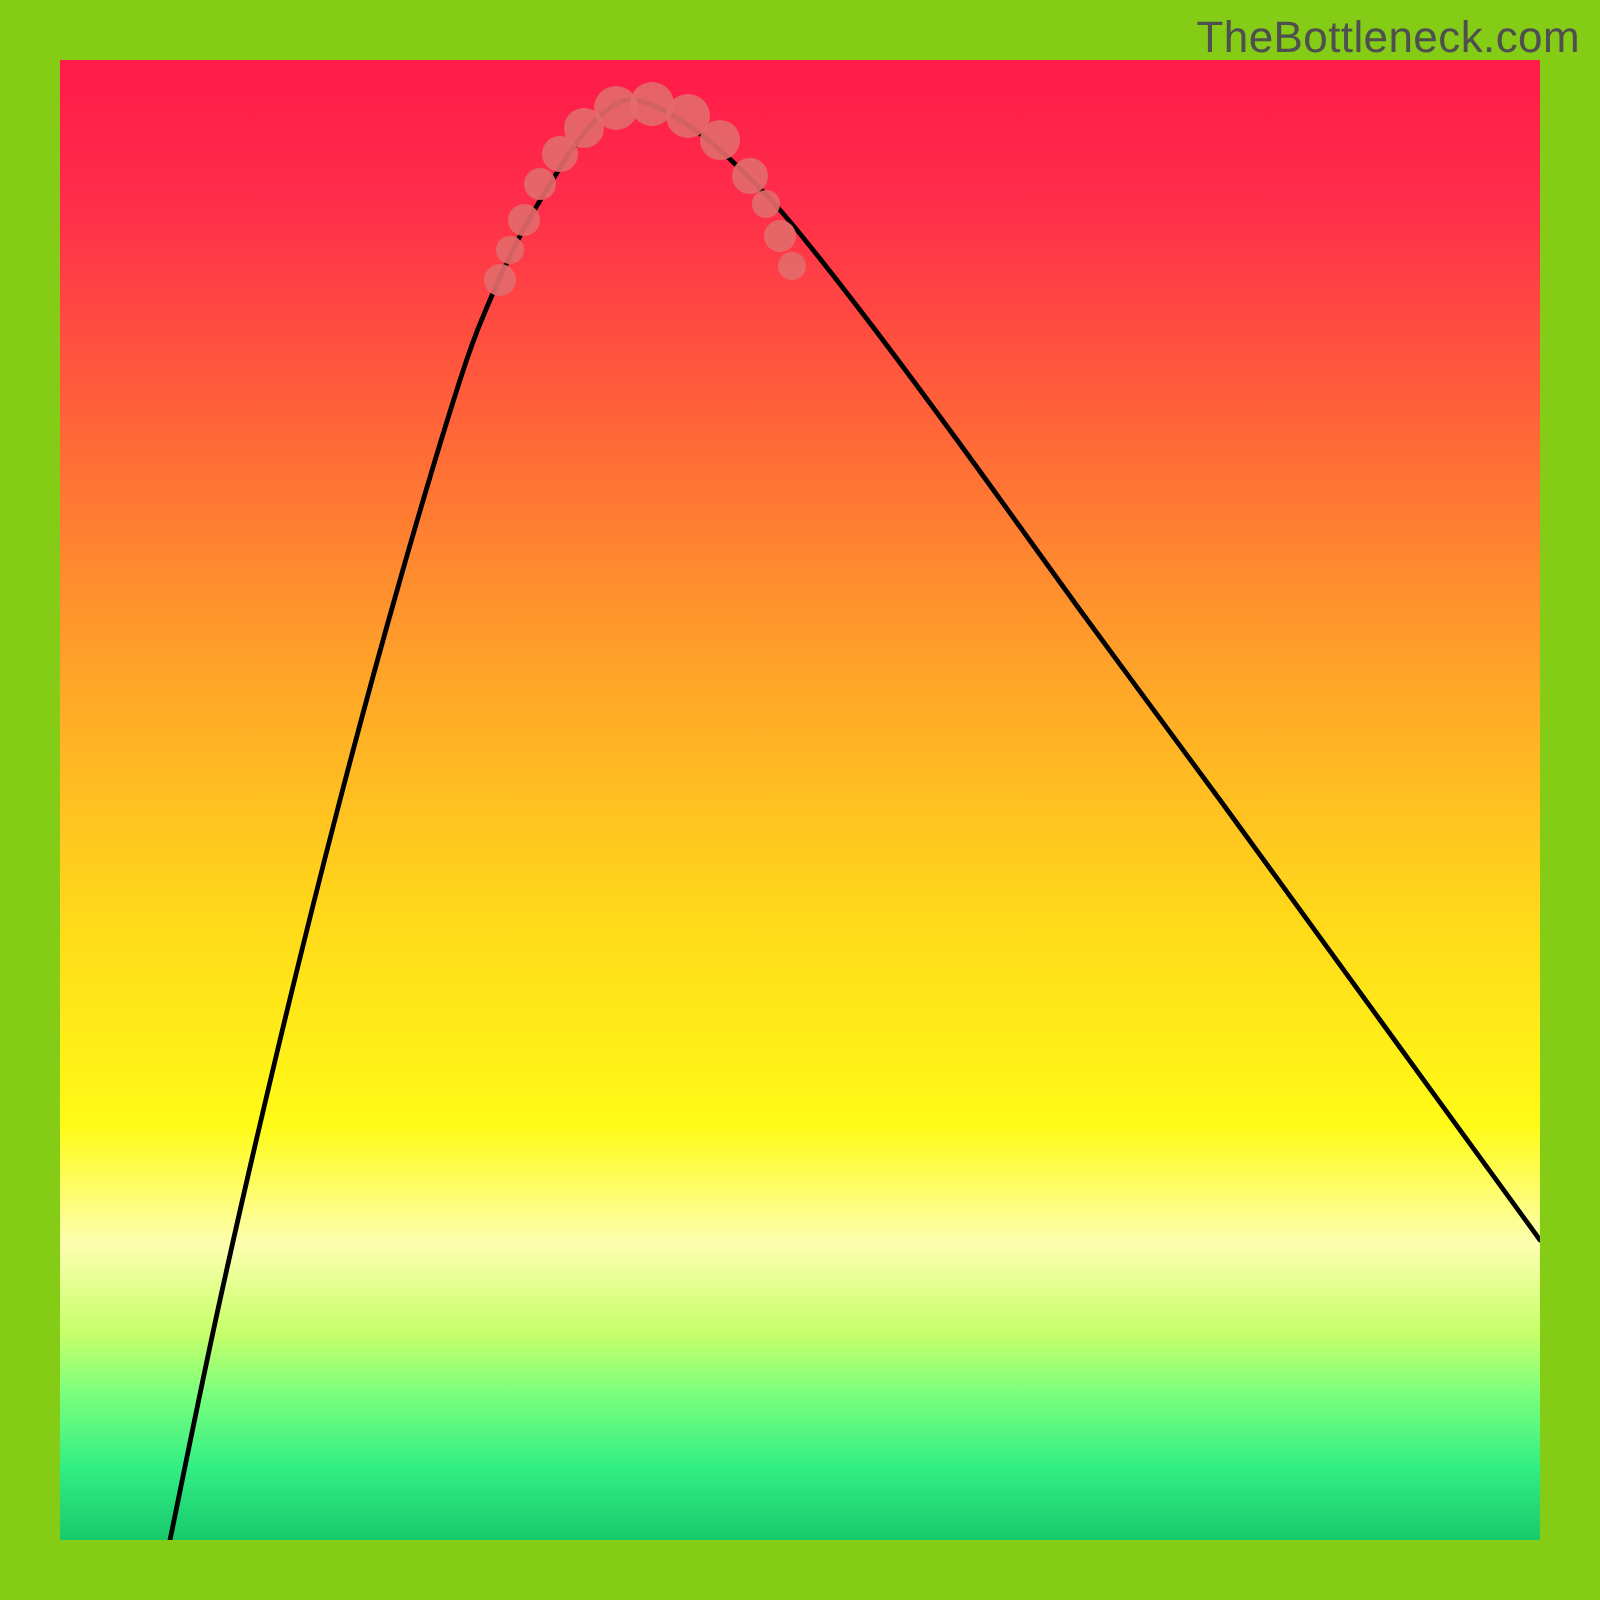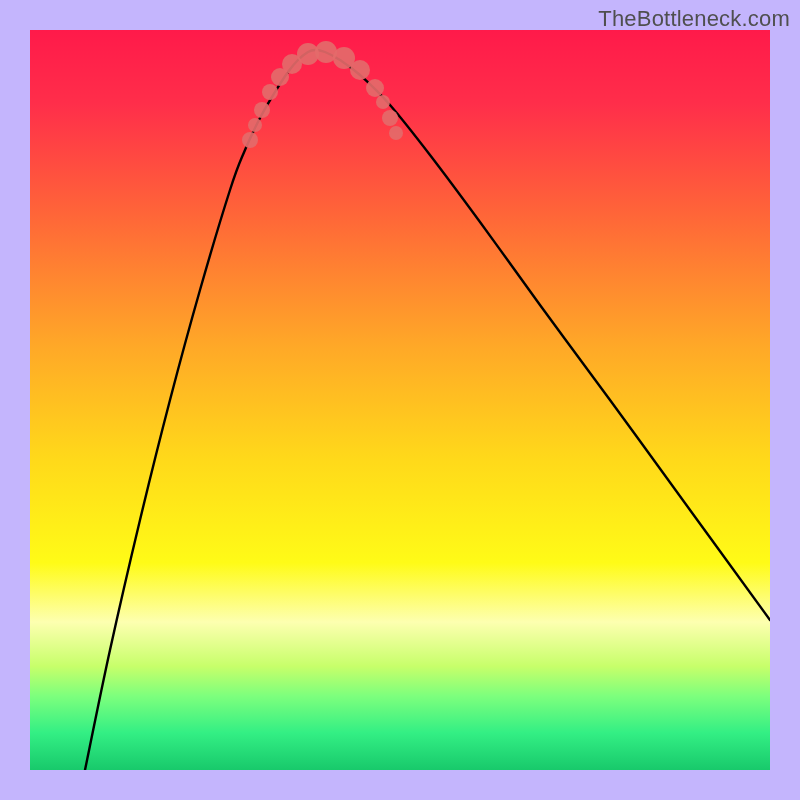--- a/index.html
+++ b/index.html
@@ -8,21 +8,21 @@
     width: 800px;
     height: 800px;
     overflow: hidden;
     background: #000;
     font-family: Arial, Helvetica, sans-serif;
   }
   .frame {
     position: relative;
     width: 800px;
     height: 800px;
-    background: #c4b5fd;
+    background: #84cc16;
   }
   .plot {
     position: absolute;
     left: 30px;
     top: 30px;
     width: 740px;
     height: 740px;
     overflow: hidden;
   }
   .gradient-bg {

